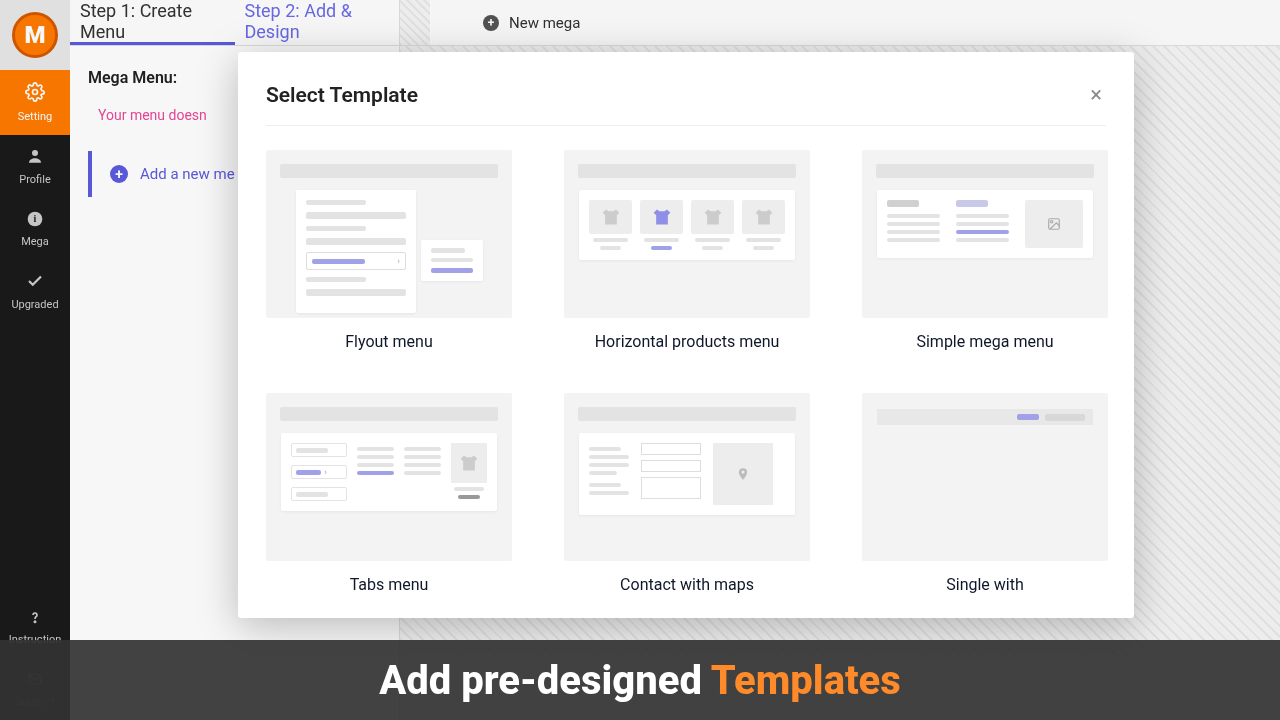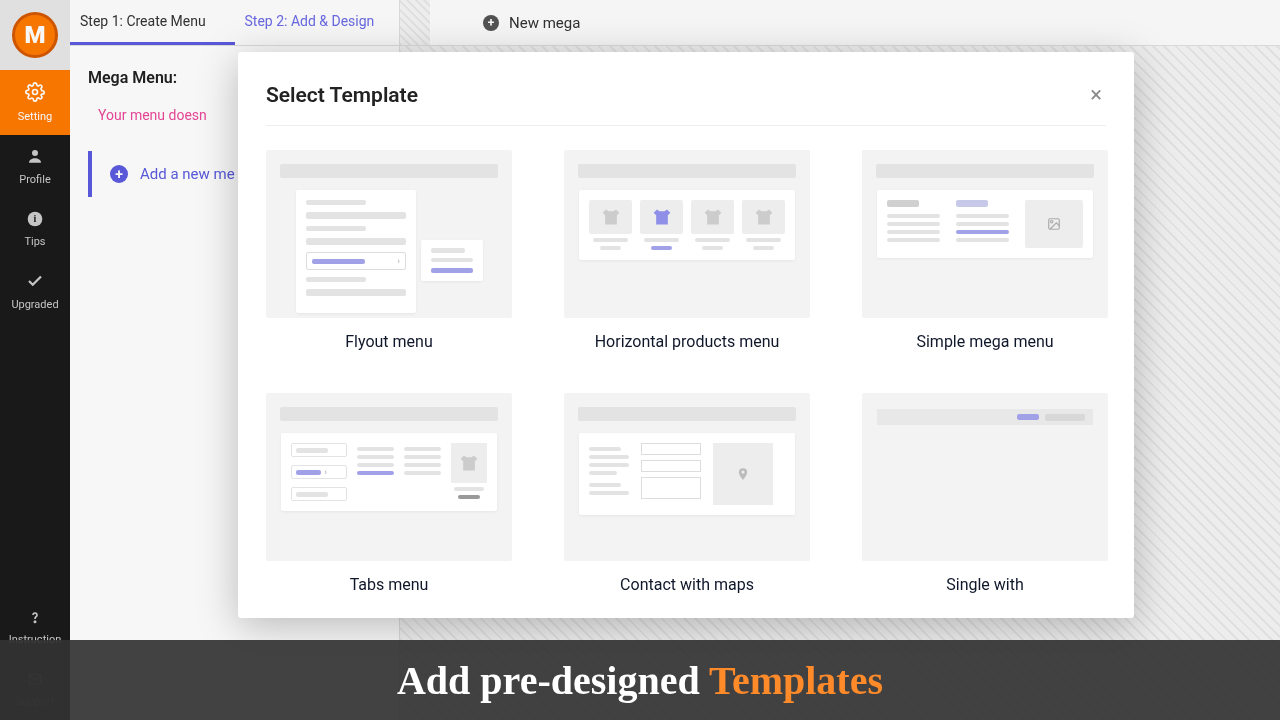--- a/index.html
+++ b/index.html
@@ -11,21 +11,21 @@
 .logo-circle { width: 46px; height: 46px; border-radius: 50%; background: #ff7a00; border: 3px solid #d45800; display: flex; align-items: center; justify-content: center; font-weight: 900; color: #fff; font-size: 24px; }
 .side-item { width: 70px; display: flex; flex-direction: column; align-items: center; justify-content: center; color: #ccc; font-size: 11px; padding: 12px 0; gap: 4px; cursor: pointer; }
 .side-item.active { background: #ff7a00; color: #fff; }
 .side-item .icon { font-size: 18px; }
 .side-spacer { flex: 1; }
 .side-item.disabled { opacity: 0.35; }
 
 
 .topbar { position: absolute; left: 70px; top: 0; right: 0; height: 46px; background: #fefefe; display: flex; align-items: stretch; border-bottom: 1px solid #e0e0e0; }
 .step-tabs { display: flex; width: 330px; border-right: 1px solid #e0e0e0; }
-.step-tab { flex: 1; display: flex; align-items: center; padding: 16px 10px; font-size: 14px; color: #333; border-bottom: 3px solid transparent; }
+.step-tab { flex: 1; display: flex; align-items: center; padding: 16px 10px; font-size: 18px; color: #333; border-bottom: 3px solid transparent; }
 .step-tab.active { border-bottom-color: #5b5be0; }
 .step-tab.sub { color: #6b6be8; }
 .topbar-spacer { width: 30px; background: repeating-linear-gradient(45deg,#e8e8e8,#e8e8e8 2px,#f5f5f5 2px,#f5f5f5 6px); }
 .topbar-right { flex: 1; background: #fdfdfd; display: flex; align-items: center; padding-left: 52px; font-size: 15px; color: #333; gap: 10px; border-left: 1px solid #fff; }
 .plus-circle { width: 16px; height: 16px; border-radius: 50%; background: #555; color: #fff; display: inline-flex; align-items: center; justify-content: center; font-size: 12px; font-weight: bold; }
 
 
 .leftpanel { position: absolute; left: 70px; top: 46px; width: 330px; bottom: 0; background: #fff; border-right: 1px solid #e0e0e0; padding: 22px 18px; }
 .leftpanel h3 { font-size: 16px; font-weight: 600; color: #222; margin-bottom: 20px; }
 .leftpanel .empty { font-size: 14px; color: #ec4899; margin: 0 10px 28px; }
@@ -86,21 +86,21 @@
 .ct-form { display: flex; flex-direction: column; gap: 5px; }
 .ct-input { width: 60px; height: 12px; border: 1px solid #ddd; }
 .ct-map { width: 60px; height: 62px; background: #ededed; display: flex; align-items: center; justify-content: center; }
 
 
 .si-bar { position: absolute; left: 15px; right: 15px; top: 16px; height: 16px; background: #e8e8e8; display: flex; align-items: center; padding: 0 8px; gap: 6px; }
 .si-seg { height: 7px; border-radius: 2px; }
 
 
 .banner { position: absolute; left: 0; right: 0; bottom: 0; height: 80px; background: rgba(50,50,50,0.92); display: flex; align-items: center; justify-content: center; z-index: 20; }
-.banner-text { font-size: 40px; font-weight: 800; color: #fff; font-family: Liberation Serif, serif; }
+.banner-text { font-size: 40px; font-weight: 800; color: #fff; }
 .banner-text .accent { color: #ff8a2a; }
 
 
 .ico-img { width: 18px; height: 14px; }
 .ico-shirt { width: 22px; height: 20px; }
 .chev { font-size: 9px; color: #aaa; }
 </style>
 </head>
 <body>
 
@@ -126,21 +126,21 @@
     </span>
     <span>Profile</span>
   </div>
   <div class="side-item">
     <span class="icon">
       <svg width="16" height="16" viewBox="0 0 24 24" fill="currentColor">
           <circle cx="12" cy="12" r="11"></circle>
           <text x="12" y="17" text-anchor="middle" fill="#1a1a1a" font-size="15" font-weight="bold" font-family="serif">i</text>
         </svg>
     </span>
-    <span>Tips</span>
+    <span>Mega</span>
   </div>
   <div class="side-item">
     <span class="icon">
       <svg width="18" height="18" viewBox="0 0 24 24" fill="none" stroke="currentColor" stroke-width="3">
           <polyline points="4 12 9 17 20 6"></polyline>
         </svg>
     </span>
     <span>Upgraded</span>
   </div>
   <div class="side-spacer"></div>

